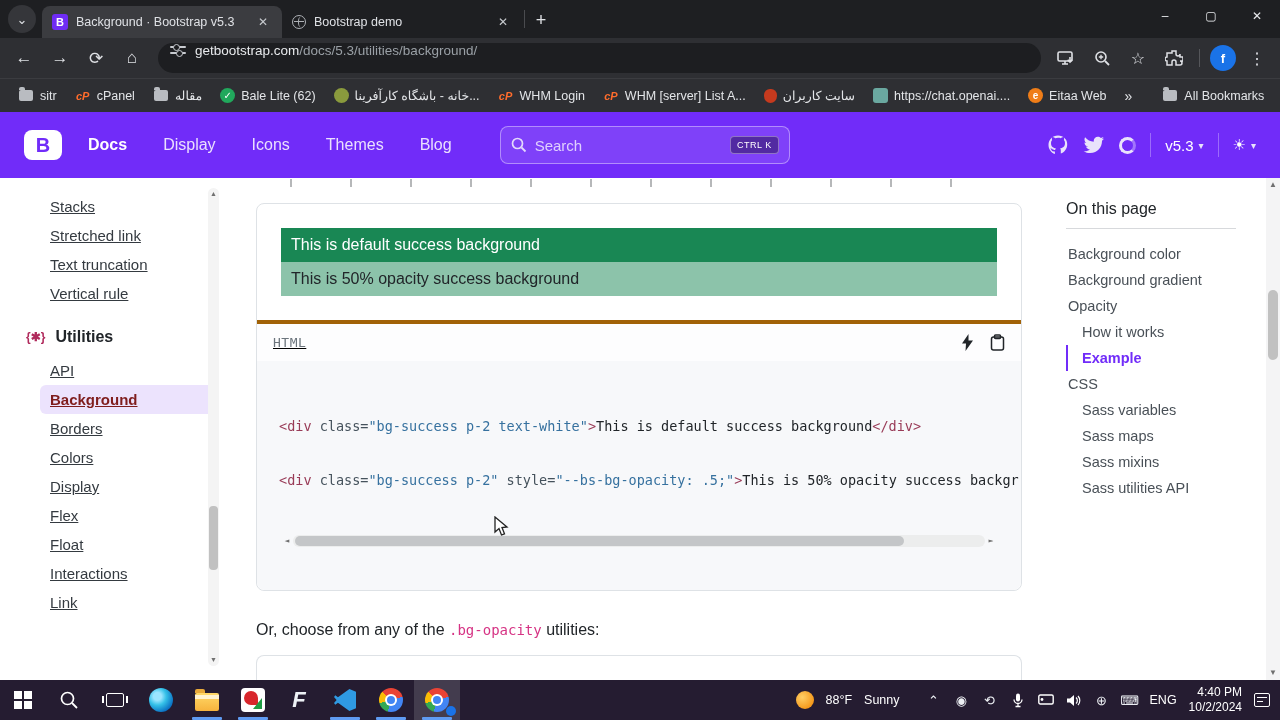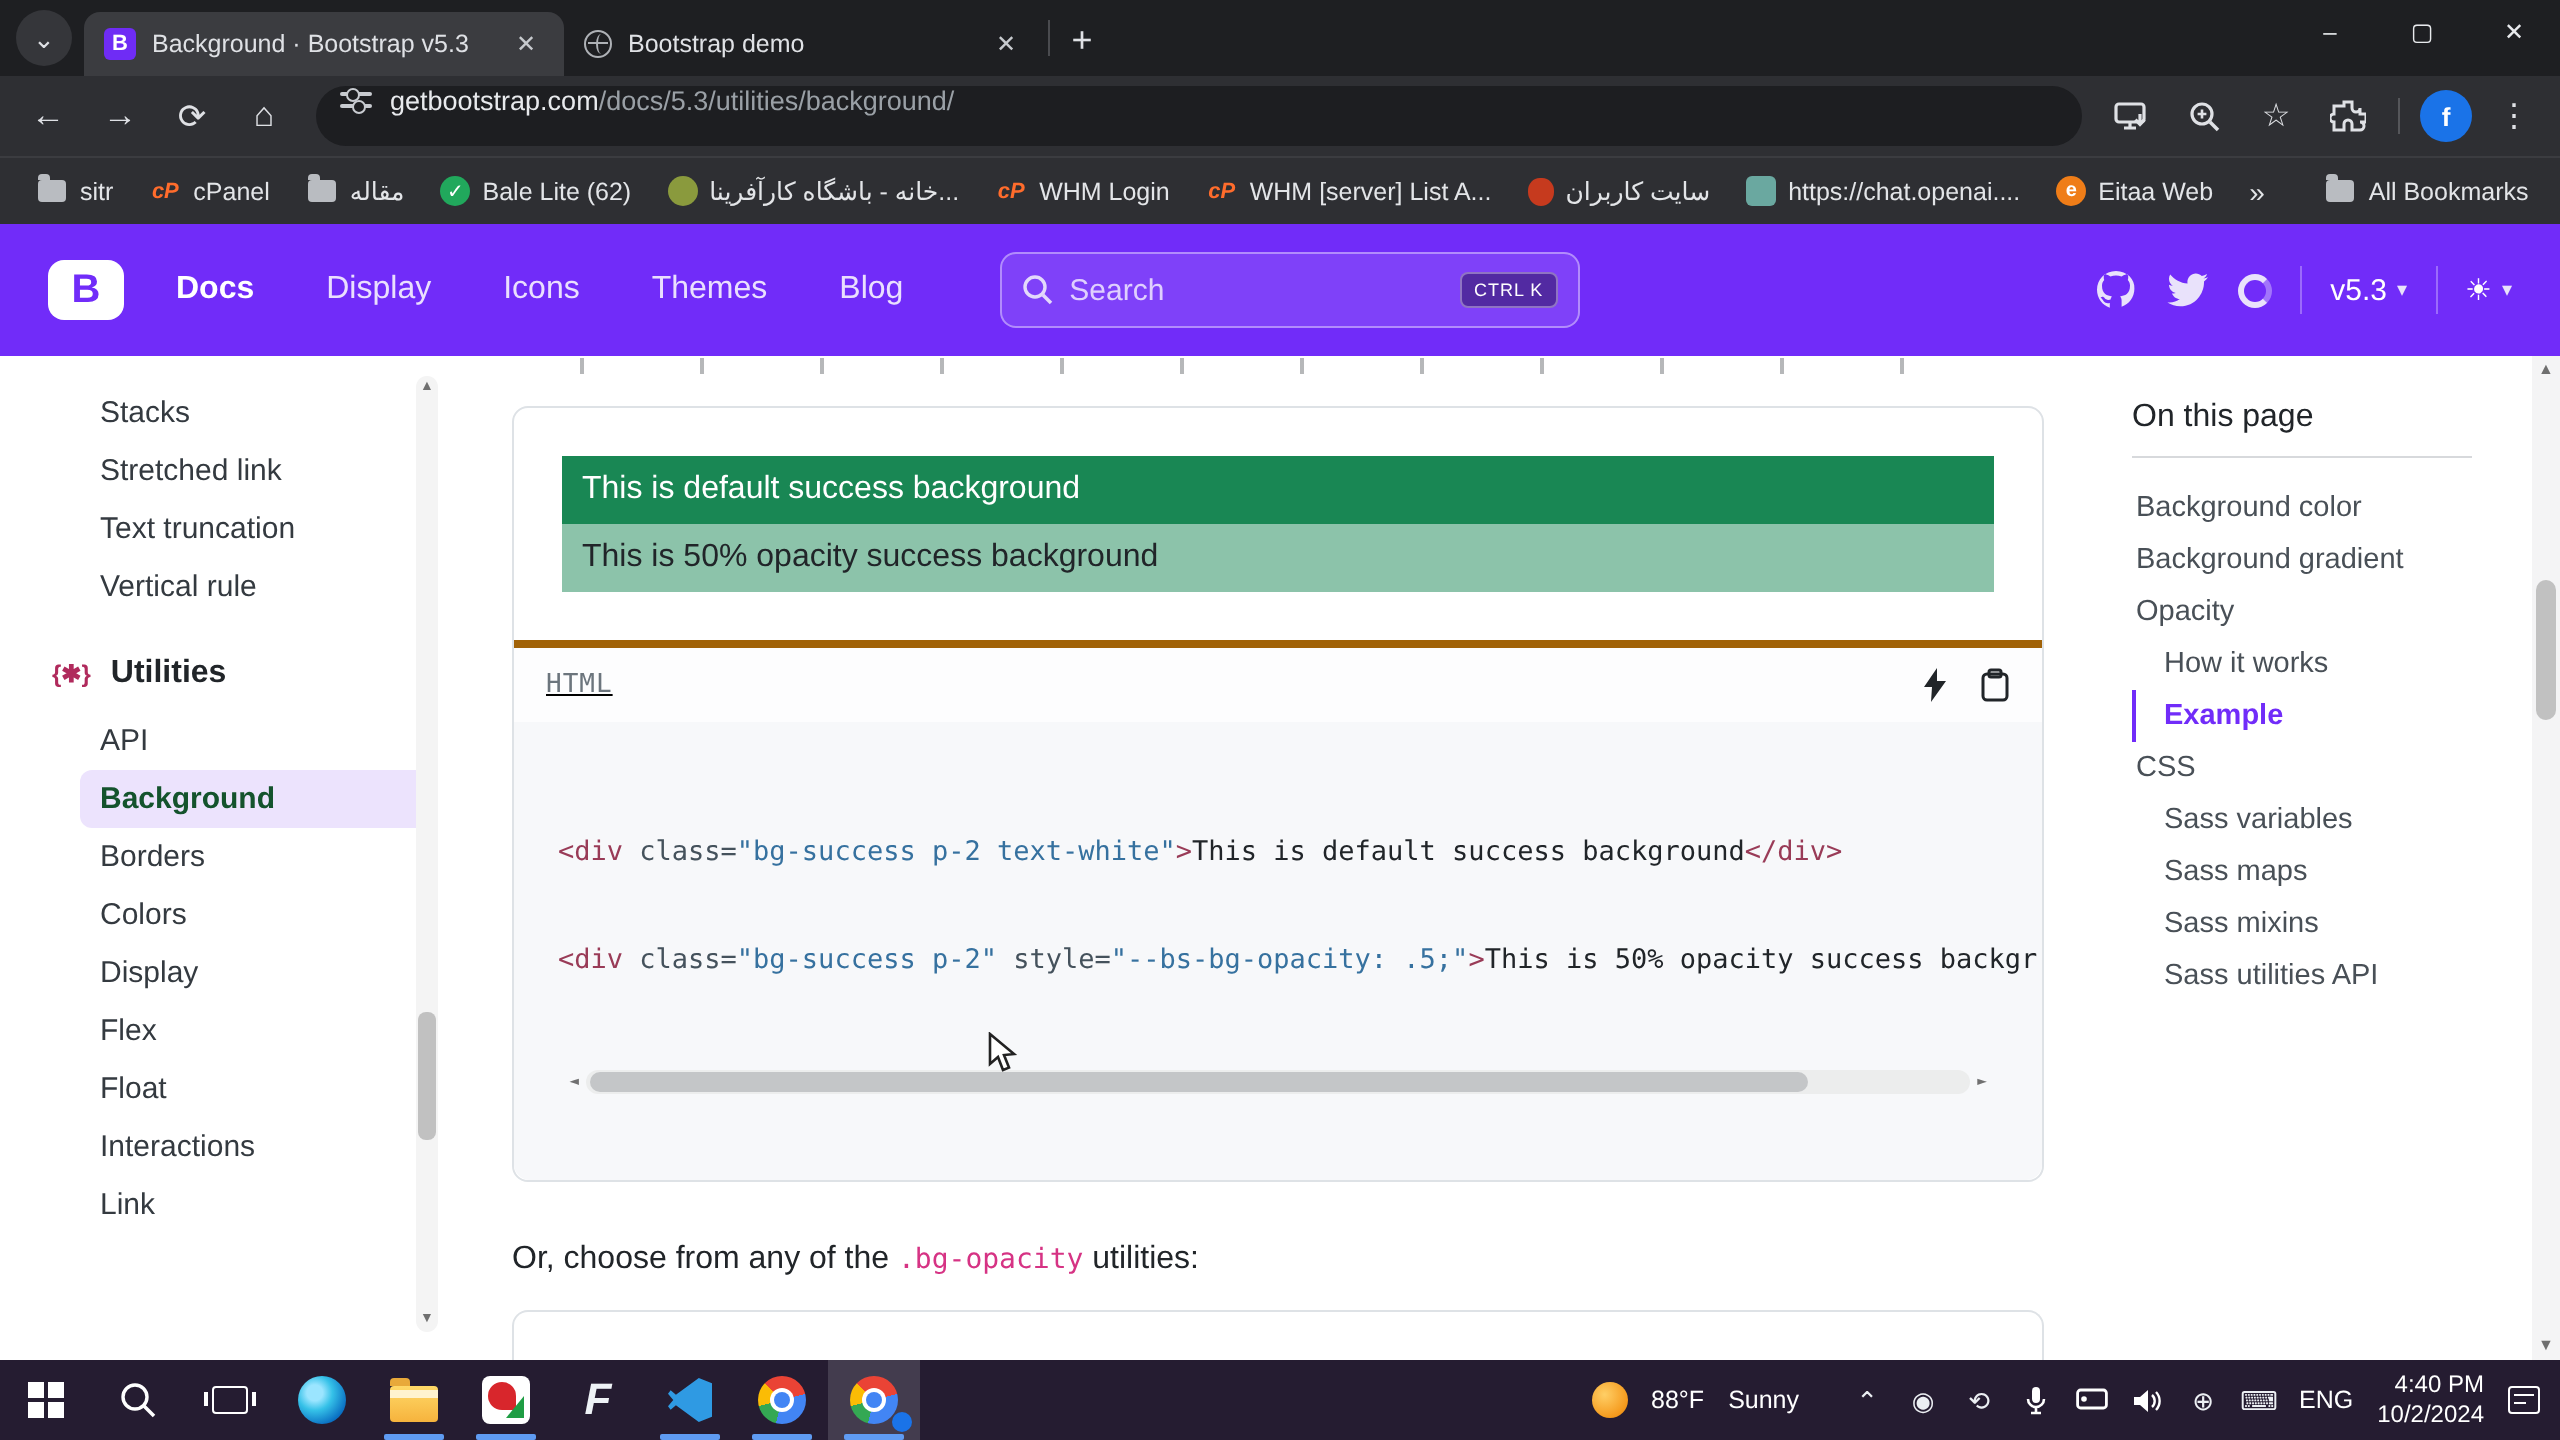--- a/index.html
+++ b/index.html
@@ -65,22 +65,22 @@
   .bs-right { margin-left:auto; display:flex; align-items:center; gap:14px; color:#e9e2fb; }
   .hdr-sep { width:1px; height:24px; background:rgba(255,255,255,.3); }
   .ver { font-size:15px; color:#fff; display:flex; gap:5px; align-items:center; }
   .caret { font-size:10px; color:#e9e2fb; }
   .oc-ring { width:17px; height:17px; border:3px solid #e9e2fb; border-radius:50%; border-right-color:rgba(255,255,255,.35); }
 
   
   .content { position:relative; height:502px; background:#fff; overflow:hidden; }
 
   .sidebar { position:absolute; left:0; top:0; width:240px; height:100%; background:#fff; padding-top:14px; font-size:15px; color:#343a40; }
-  .sb-item { padding:6px 0 6px 50px; }
-  .sb-item.active { background:#ece3fd; border-radius:6px; margin:0 26px 0 40px; padding:6px 0 6px 10px; font-weight:bold; color:#14532d; }
+  .sb-item { padding:6px 0 6px 50px;text-decoration:underline; }
+  .sb-item.active { background:#ece3fd; border-radius:6px; margin:0 26px 0 40px; padding:6px 0 6px 10px; font-weight:bold; color:#7f1d1d; }
   .sb-section { display:flex; align-items:center; gap:10px; padding:20px 0 10px 26px; font-weight:bold; font-size:16px; color:#212529; }
   .sb-section .sicon { color:#b02a5c; font-size:12px; font-weight:bold; }
   .sb-scroll { position:absolute; left:208px; top:10px; width:11px; height:478px; background:#f4f4f4; border-radius:6px; }
   .sb-scroll .arr { position:absolute; left:0; width:11px; height:12px; color:#707070; font-size:7px; text-align:center; line-height:12px; }
   .sb-scroll .arr.up { top:0; } .sb-scroll .arr.dn { bottom:0; }
   .sb-thumb { position:absolute; left:1px; width:9px; top:318px; height:64px; background:#c1c1c1; border-radius:4px; }
 
   .main { position:absolute; left:256px; top:0; width:766px; height:100%; }
   .clip-strip { height:8px; margin-top:1px; background:repeating-linear-gradient(90deg, transparent 0 34px, #7a7d80 34px 36px, transparent 36px 60px); opacity:.55; border-radius:2px; width:98%; }
 

